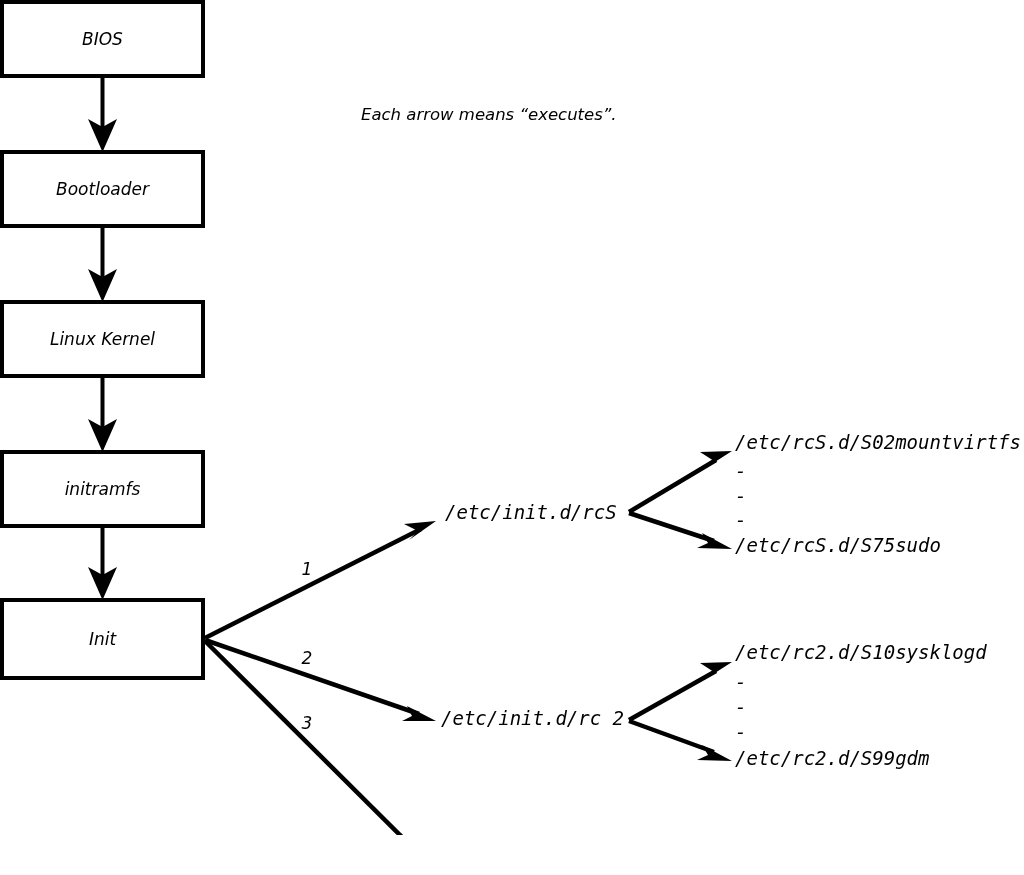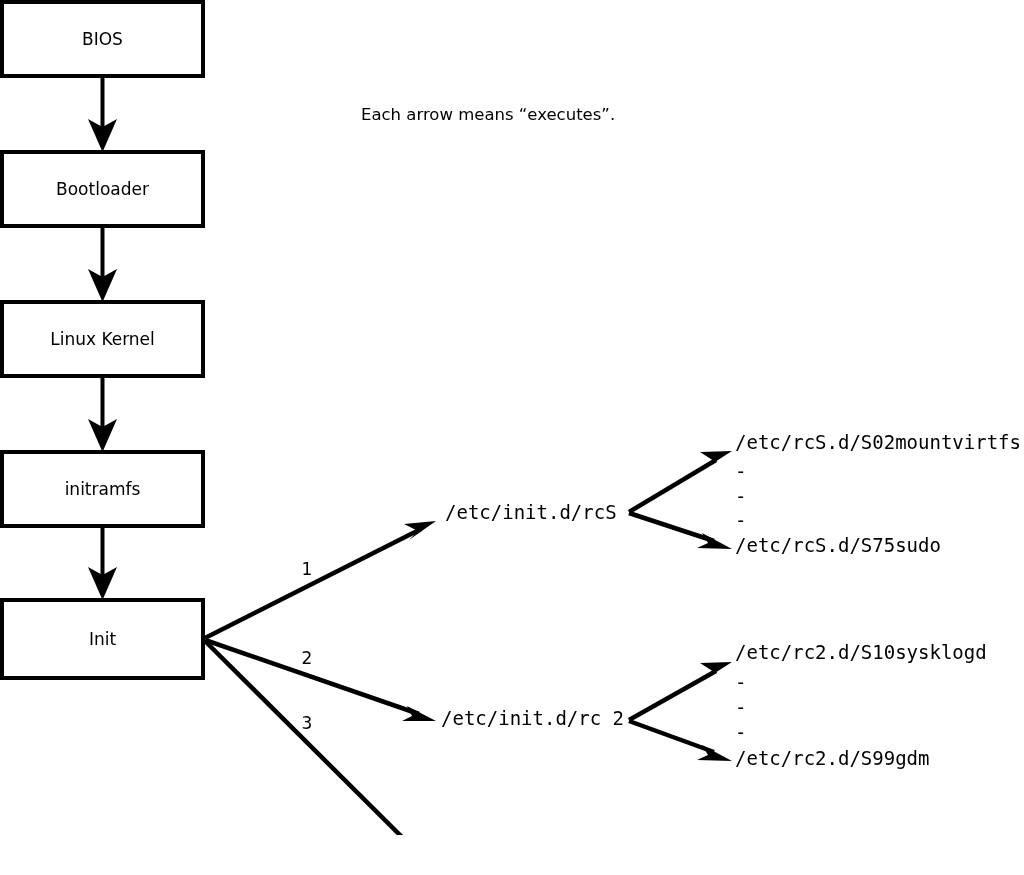--- a/index.html
+++ b/index.html
@@ -11,20 +11,21 @@
   body {
     font-family: "Liberation Sans", sans-serif;
     color: #000000;
   }
   #diagram-root {
     position: relative;
     width: 1024px;
     height: 835px;
     background: #ffffff;
     overflow: hidden;
+    font-style: italic;
   }
   #diagram-svg {
     position: absolute;
     left: 0;
     top: 0;
     width: 1024px;
     height: 875px;
     display: block;
   }
   .box-label {

